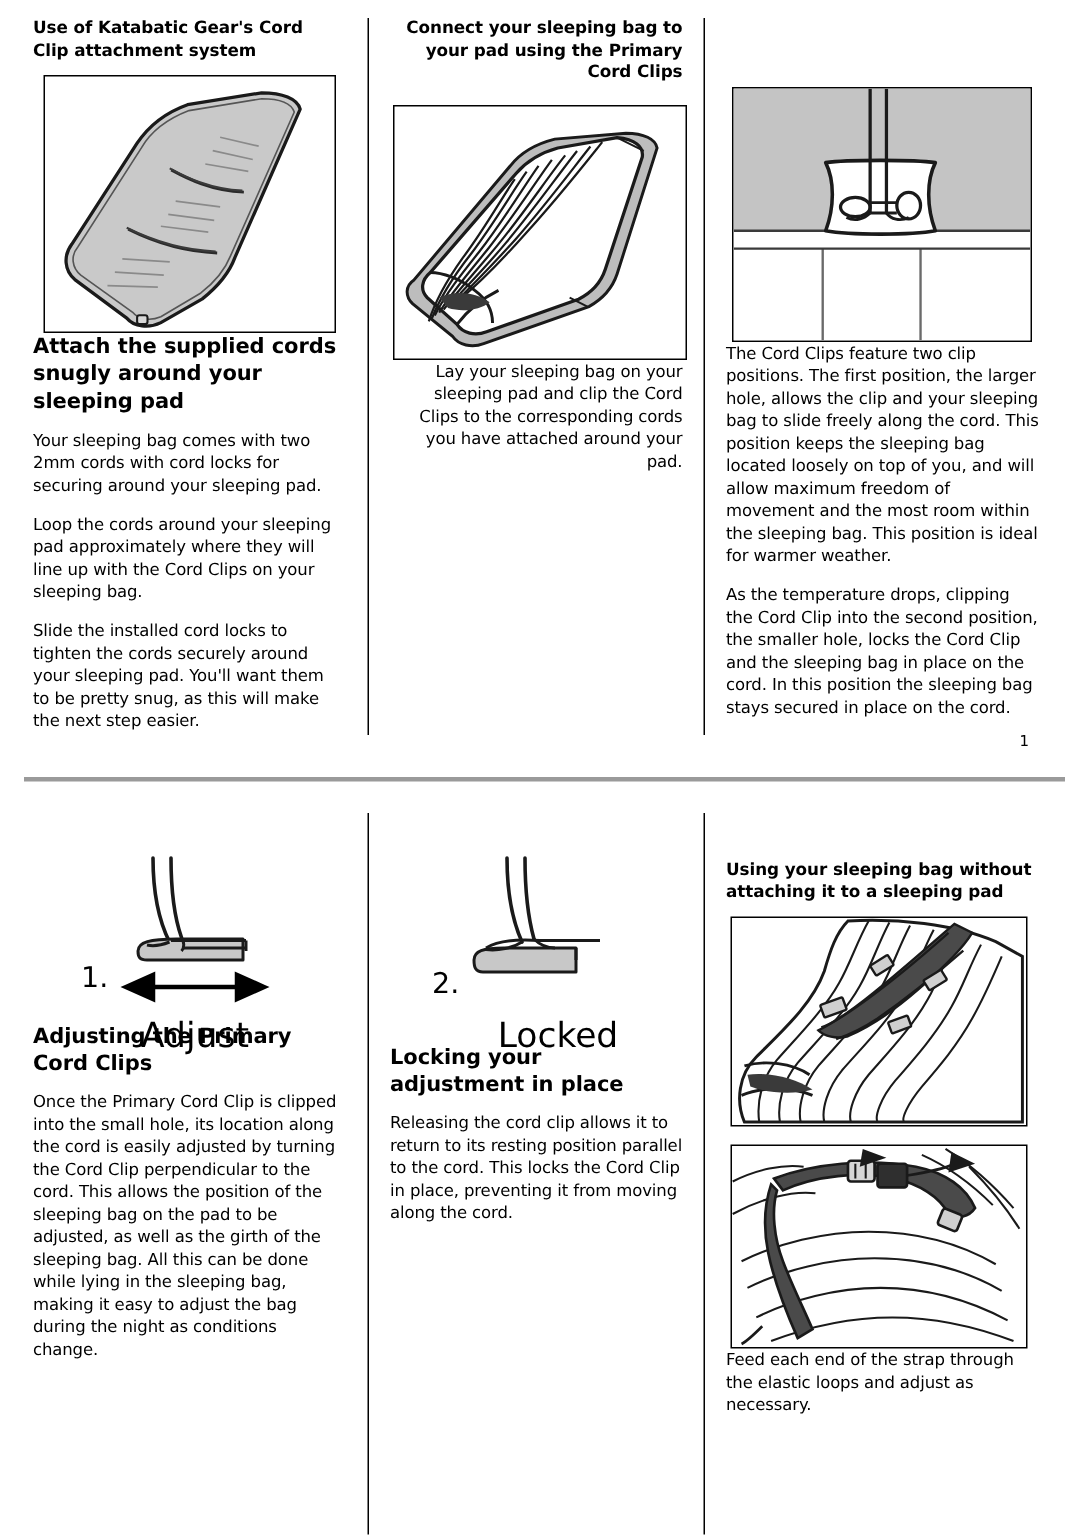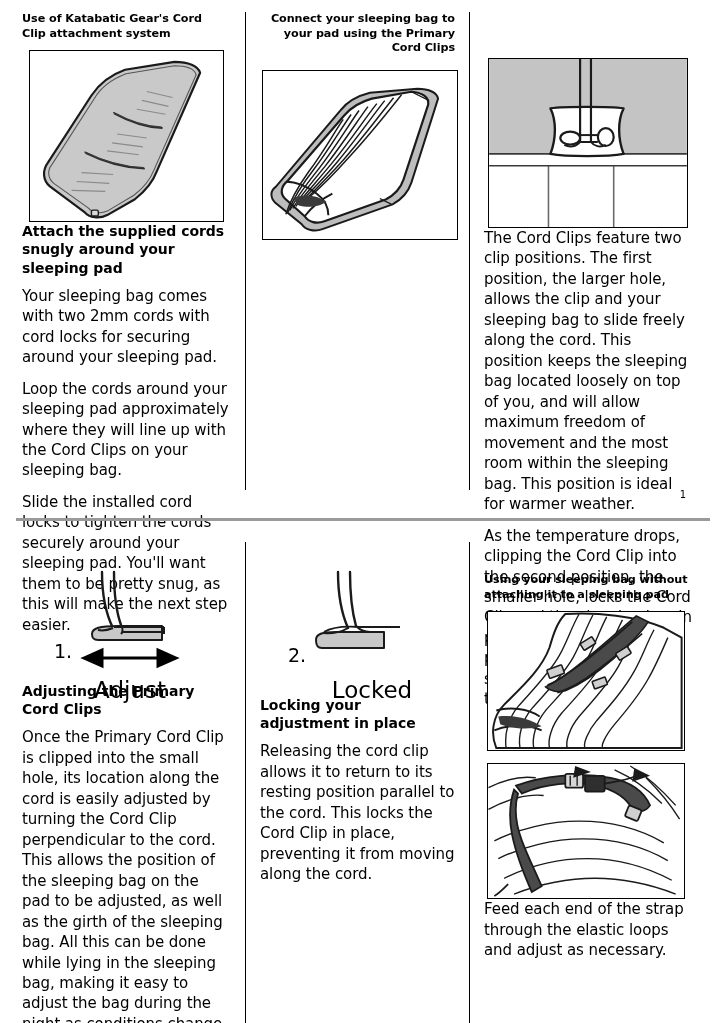--- a/index.html
+++ b/index.html
@@ -76,21 +76,21 @@
     letter-spacing: -0.05px;
   }
   h3.subhead {
     font-size: 14px;
     font-weight: bold;
     line-height: 1.30;
     margin: 0 0 9px 0;
     letter-spacing: -0.05px;
   }
   p.body {
-    font-size: 15px;
+    font-size: 11px;
     line-height: 1.365;
     margin: 0 0 11px 0;
     letter-spacing: -0.08px;
   }
   p.body:last-child { margin-bottom: 0; }
   .cap {
     margin-top: 11px;
   }
 
   
@@ -229,20 +229,21 @@
 
             <path d="M30 129 C40 124 54 125 64 132 C58 137 46 139 36 136 Z" fill="#3a3a3a" stroke="none"></path>
 
             <g fill="none" stroke="#1a1a1a" stroke-width="1.3">
               <path d="M150 21 L168 30"></path>
               <path d="M118 129 L130 135"></path>
             </g>
           </svg>
         </div>
 
+        <p class="body cap">Lay your sleeping bag on your sleeping pad and clip the Cord Clips to the corresponding cords you have attached around your pad.</p>
       </div>
 
       <div class="col col3">
         <div class="figure fig-clip" style="margin-top:46px;">
           <svg class="fig-svg" viewBox="0 0 200 170" xmlns="http://www.w3.org/2000/svg">
 
             <rect x="0" y="0" width="200" height="96" fill="#c4c4c4"></rect>
 
             <rect x="0" y="96" width="200" height="12" fill="#ffffff"></rect>
 

